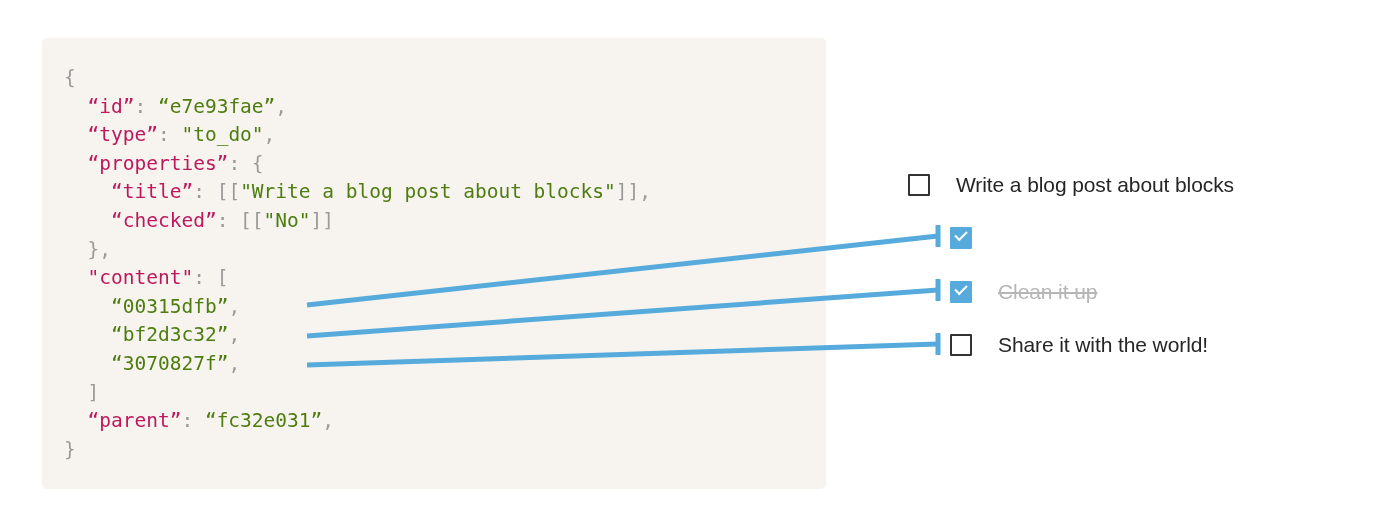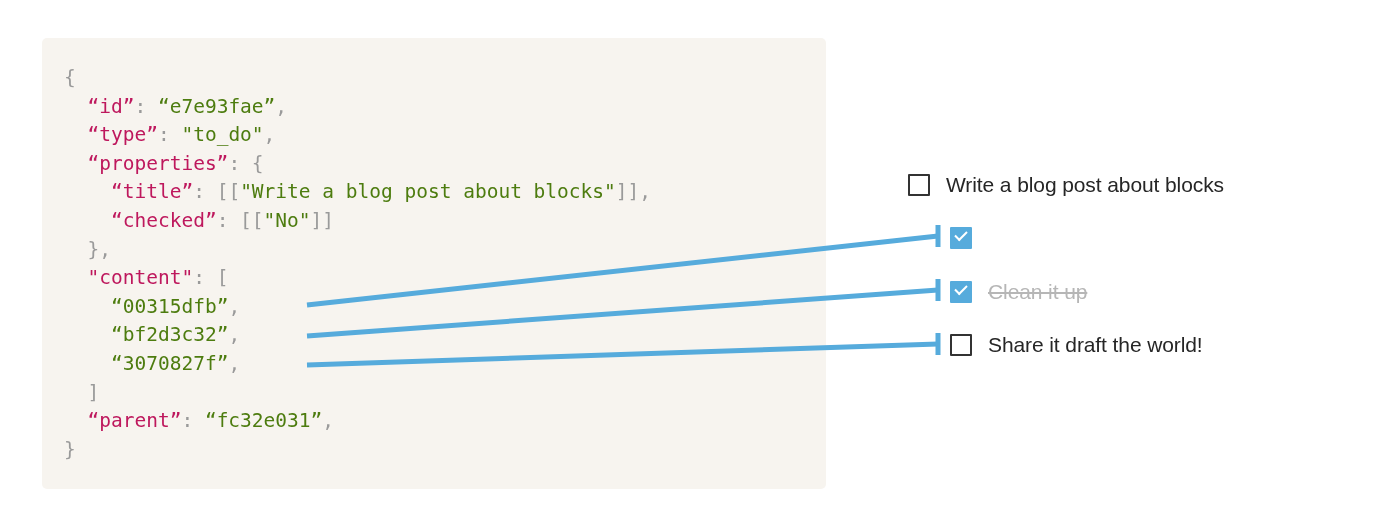--- a/index.html
+++ b/index.html
@@ -56,20 +56,21 @@
     left: 900px;
     top: 160px;
     width: 470px;
     height: 210px;
   }
   .check-row {
     position: absolute;
     display: flex;
     align-items: center;
     height: 30px;
+    gap: 10px;
   }
   .check-row.root   { left: 8px;  top: 10px; }
   .check-row.child1 { left: 50px; top: 63px; }
   .check-row.child2 { left: 50px; top: 117px; }
   .check-row.child3 { left: 50px; top: 170px; }
 
   .checkbox {
     width: 22px;
     height: 22px;
     box-sizing: border-box;
@@ -136,15 +137,15 @@
       </div>
     </div>
     <div class="check-row child2">
       <div class="checkbox checked">
         <div class="tick"></div>
       </div>
       <div class="check-label done">Clean it up</div>
     </div>
     <div class="check-row child3">
       <div class="checkbox unchecked"></div>
-      <div class="check-label">Share it draft the world!</div>
+      <div class="check-label">Share it with the world!</div>
     </div>
   </div>
 
 </body></html>

